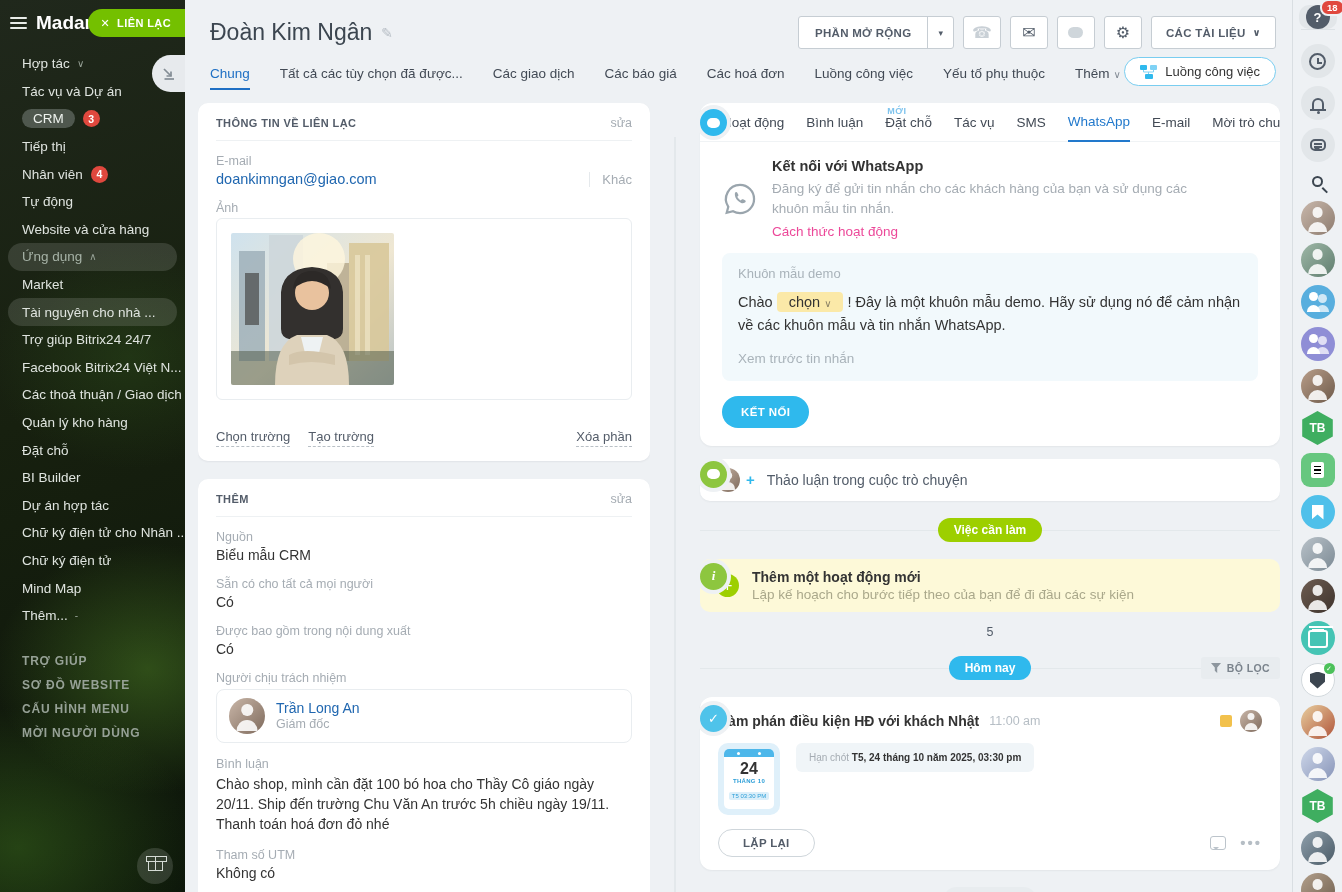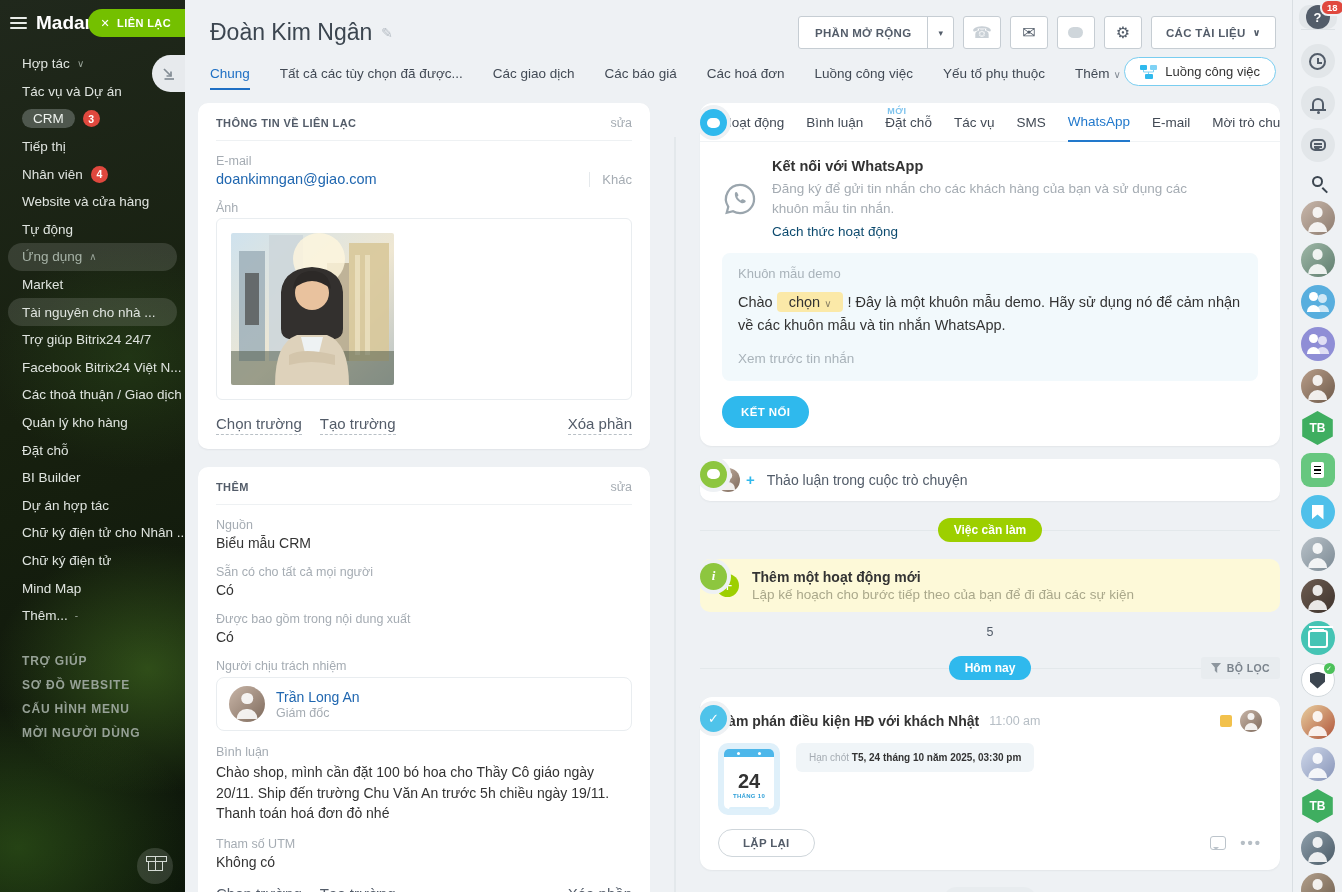--- a/index.html
+++ b/index.html
@@ -82,21 +82,21 @@
   .card-head { display:flex; align-items:center; border-bottom:1px solid #eef1f3; padding-bottom:10px; margin-bottom:13px; }
   .card-title { font-size:11px; font-weight:bold; letter-spacing:.4px; color:#535c69; }
   .edit-link { margin-left:auto; font-size:12.5px; color:#a5acb3; cursor:pointer; }
   .f-label { font-size:12.5px; color:#a5acb3; margin-bottom:3px; }
   .f-block { margin-bottom:14px; }
   .email-row { display:flex; align-items:center; }
   .email-val { font-size:14.5px; color:#2067b0; cursor:pointer; }
   .other { margin-left:auto; font-size:13px; color:#a5acb3; border-left:1px solid #e5e9ec; padding-left:12px; cursor:pointer; }
   .photo-box { border:1px solid #e9edf0; border-radius:6px; padding:14px; }
   .photo-box svg { display:block; border-radius:2px; }
-  .card-links { display:flex; gap:18px; margin-top:14px; font-size:15px; color:#535c69; }
+  .card-links { display:flex; gap:18px; margin-top:28px; font-size:13px; color:#535c69; }
   .dashed { border-bottom:1px dashed #b9c0c6; cursor:pointer; line-height:1.35; }
   .right-link { margin-left:auto; }
   .f-value { font-size:14px; color:#333; }
   .person-box { border:1px solid #e9edf0; border-radius:8px; padding:8px 12px; display:flex; align-items:center; gap:11px; margin-top:4px; }
   .avatar { border-radius:50%; position:relative; overflow:hidden; flex:0 0 auto; }
   .av-36 { width:36px; height:36px; } .av-22 { width:22px; height:22px; } .av-24 { width:24px; height:24px; }
   .g-person::before { content:''; position:absolute; width:32%; height:32%; border-radius:50%; background:rgba(255,255,255,.88); top:18%; left:50%; transform:translateX(-50%); }
   .g-person::after { content:''; position:absolute; width:58%; height:30%; border-radius:50% 50% 0 0/100% 100% 0 0; background:rgba(255,255,255,.88); bottom:8%; left:50%; transform:translateX(-50%); }
   .p-name { font-size:14px; color:#2067b0; cursor:pointer; }
   .p-role { font-size:12.5px; color:#a5acb3; margin-top:1px; }
@@ -113,21 +113,21 @@
 
   .panel { background:#fff; border-radius:12px; box-shadow:0 1px 2px rgba(50,60,70,.06); overflow:hidden; }
   .act-tabs { display:flex; gap:22px; align-items:center; padding:0 22px; height:39px; border-bottom:1px solid #f0f3f5; }
   .act-tabs .tab { padding-bottom:0; height:39px; display:flex; align-items:center; }
   .act-tabs .tab.active { color:#2279cc; border-bottom:2px solid #2279cc; padding-bottom:0; }
   .act-tabs .tab .tag { top:3px; }
   .wa-body { padding:16px 22px 18px; }
   .wa-head { display:flex; gap:14px;align-items:center; }
   .wa-text-title { font-size:14.5px; font-weight:bold; color:#333; margin-bottom:5px; }
   .wa-desc { font-size:13.5px; color:#a5acb3; line-height:1.45; max-width:440px; }
-  .wa-link { font-size:13.5px; color:#0c4a6e; margin-top:6px; cursor:pointer; }
+  .wa-link { font-size:13.5px; color:#ec4899; margin-top:6px; cursor:pointer; }
   .wa-template { margin-top:14px; background:#f2f9fc; border-radius:8px; padding:13px 16px 15px; }
   .wa-tpl-label { font-size:13px; color:#a9b3ba; }
   .wa-msg { font-size:14.5px; color:#333; line-height:1.6; margin-top:10px; }
   .chip { background:#fbe9a8; border-radius:4px; padding:2px 12px; cursor:pointer; white-space:nowrap; }
   .chip-caret { font-size:10px; color:#8a8164; margin-left:4px; }
   .wa-preview { font-size:13.5px; color:#a9b3ba; margin-top:13px; }
   .connect-btn { margin-top:15px; background:#2fb9ed; color:#fff; border:none; border-radius:18px; cursor:pointer;
     font-size:11.5px; font-weight:bold; letter-spacing:.4px; padding:10px 19px; font-family:inherit; }
 
   .disc-row { background:#fff; border-radius:10px; box-shadow:0 1px 2px rgba(50,60,70,.06); padding:9px 16px; display:flex; align-items:center; gap:6px; }
@@ -155,21 +155,21 @@
   .t-title { font-size:14px; font-weight:bold; color:#333; }
   .t-time { font-size:12.5px; color:#b6bec5; }
   .t-right { margin-left:auto; display:flex; align-items:center; gap:8px; }
   .color-sq { width:12px; height:12px; border-radius:2px; background:#f2c14c; }
   .t-body { display:flex; gap:16px; margin-top:11px; align-items:flex-start; }
   .cal { width:62px; height:72px; background:#dff0fa; border-radius:10px; padding:6px; flex:0 0 auto; }
   .cal-inner { background:#fff; border-radius:5px; overflow:hidden; text-align:center; height:100%; }
   .cal-bar { height:8px; background:#4db7ea; position:relative; }
   .cal-bar::before, .cal-bar::after { content:''; position:absolute; top:3px; width:3px; height:3px; border-radius:50%; background:#fff; }
   .cal-bar::before { left:13px; } .cal-bar::after { right:13px; }
-  .cal-day { font-size:20px; font-weight:bold; color:#333; line-height:1.2; margin-top:12px; }
+  .cal-day { font-size:16px; font-weight:bold; color:#333; line-height:1.2; margin-top:2px; }
   .cal-month { font-size:6px; font-weight:bold; color:#2d9fd8; letter-spacing:.3px; }
   .cal-time { font-size:6px; color:#2d9fd8; background:#dbeffa; border-radius:2px; display:inline-block; padding:1px 3px; margin-top:2px; }
   .deadline { background:#f0f5f8; border-radius:6px; padding:9px 13px; font-size:10px; }
   .dl-label { color:#a5acb3; } .dl-val { color:#333; font-weight:bold; }
   .t-foot { display:flex; align-items:center; margin-top:14px; }
   .pill-btn { border:1px solid #cfd6db; background:#fff; border-radius:16px; padding:7px 24px; font-size:11.5px; font-weight:bold;
     color:#535c69; letter-spacing:.3px; cursor:pointer; font-family:inherit; }
   .foot-icons { margin-left:auto; display:flex; align-items:center; gap:14px; }
   .note-ico { width:16px; height:14px; border:1.5px solid #bcc4cb; border-radius:3px; position:relative; cursor:pointer; display:block; }
   .note-ico::after { content:''; position:absolute; left:2px; bottom:-4px; border:3px solid transparent; border-top-color:#bcc4cb; }
@@ -250,25 +250,25 @@
         <div class="sb-item">
           <span class="sb-label">Tiếp thị</span>
 
         </div>
         <div class="sb-item">
           <span class="sb-label">Nhân viên</span>
 
           <span class="sb-badge">4</span>
         </div>
         <div class="sb-item">
+          <span class="sb-label">Tự động</span>
+
+        </div>
+        <div class="sb-item">
           <span class="sb-label">Website và cửa hàng</span>
-
-        </div>
-        <div class="sb-item">
-          <span class="sb-label">Tự động</span>
 
         </div>
         <div class="sb-item hl dim">
           <span class="sb-label">Ứng dụng</span>
           <span class="sb-chev">∧</span>
 
         </div>
         <div class="sb-item">
           <span class="sb-label">Market</span>
 

